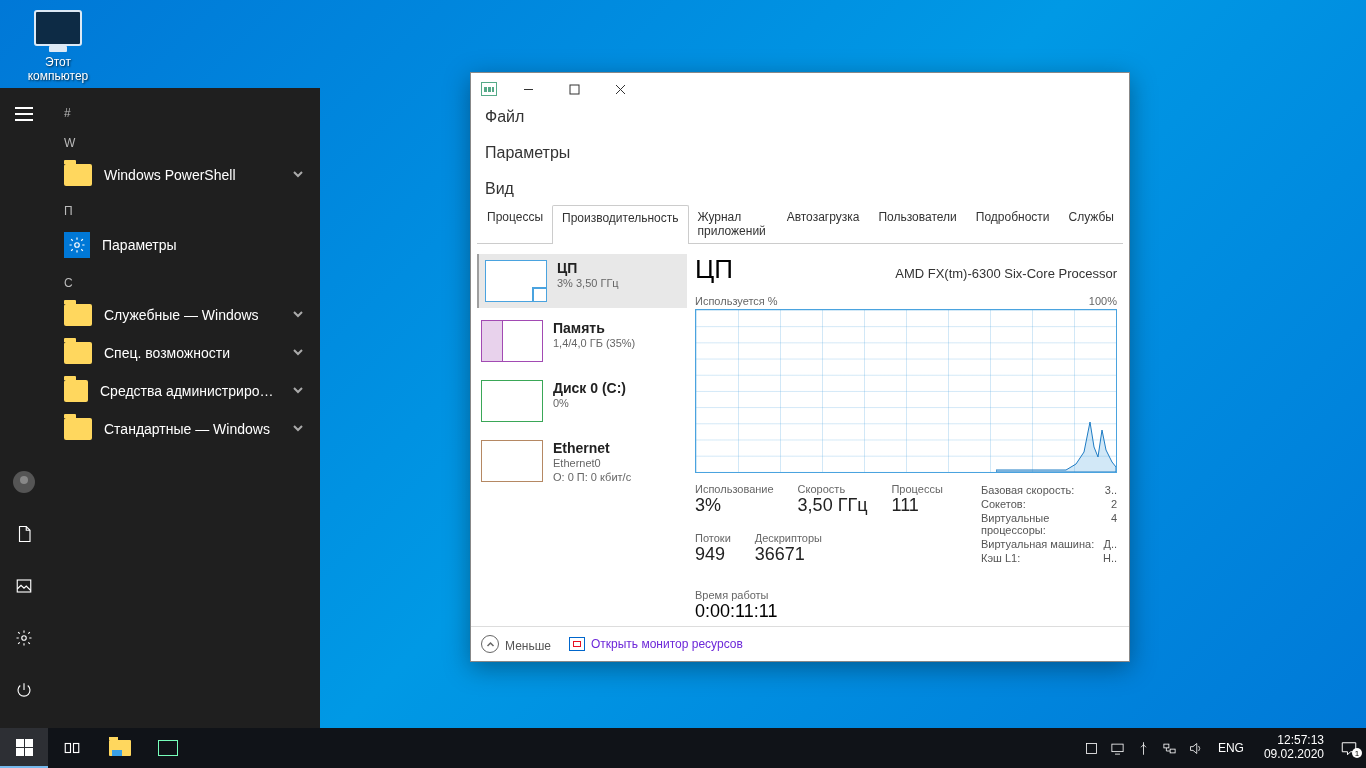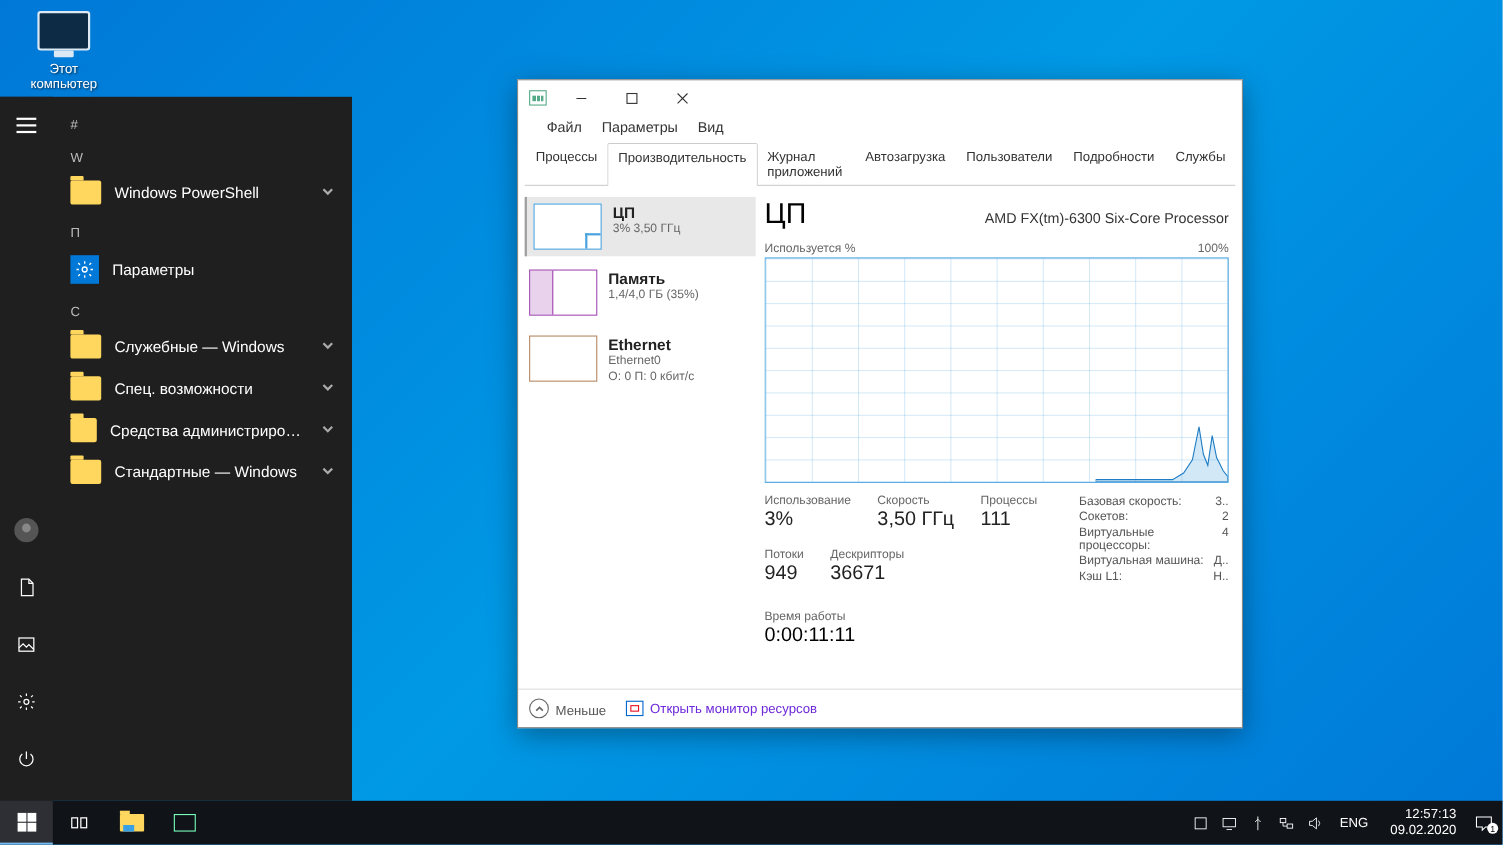--- a/index.html
+++ b/index.html
@@ -38,21 +38,21 @@
 
 .tm-window { position: absolute; left: 470px; top: 72px; width: 660px; height: 590px; background: #fff; border: 1px solid #888; box-shadow: 0 6px 24px rgba(0,0,0,.35); display: flex; flex-direction: column; }
 .tm-titlebar { height: 32px; display: flex; align-items: center; padding: 0 4px 0 10px; font-size: 12px; color: #444; }
 .tm-titlebar .title-icon { width: 16px; height: 14px; border: 1px solid #5a8; margin-right: 8px; position: relative; }
 .tm-titlebar .title-icon::after { content: ""; position: absolute; top: 4px; left: 2px; right: 2px; height: 5px; background: linear-gradient(90deg,#5a8 0 30%,transparent 30% 40%,#5a8 40% 70%,transparent 70% 80%,#5a8 80%); }
 .tm-titlebar .title-text { flex: 1; }
 .tm-winbtns { display: flex; }
 .tm-winbtn { width: 46px; height: 30px; display: flex; align-items: center; justify-content: center; cursor: pointer; }
 .tm-winbtn svg { width: 11px; height: 11px; stroke: #333; fill: none; stroke-width: 1; }
 
-.tm-menu { padding: 3px 26px 6px; font-size: 13px; display: flex; gap: 18px; color: #333; }
+.tm-menu { padding: 3px 14px 6px; font-size: 16px; display: flex; gap: 18px; color: #333; flex-direction: column; }
 .tm-menu span { cursor: pointer; }
 
 .tm-tabs { display: flex; border-bottom: 1px solid #ccc; font-size: 12px; margin: 0 6px; }
 .tm-tab { padding: 5px 9px; border: 1px solid transparent; border-bottom: none; cursor: pointer; color: #333; position: relative; margin-right: -1px; }
 .tm-tab.active { background: #fff; border-color: #ccc; border-radius: 2px 2px 0 0; z-index: 2; top: 1px; }
 
 .tm-body { flex: 1; display: flex; padding: 10px 6px 4px 6px; gap: 8px; overflow: hidden; }
 
 
 .perf-list { width: 210px; display: flex; flex-direction: column; gap: 6px; }
@@ -278,20 +278,27 @@
       <div class="perf-item">
         <div class="perf-thumb mem">
             <div class="bar"></div>
           </div>
         <div class="perf-info">
           <div class="title">Память</div>
           <div class="sub">1,4/4,0 ГБ (35%)</div>
         </div>
       </div>
       <div class="perf-item">
+        <div class="perf-thumb disk"></div>
+        <div class="perf-info">
+          <div class="title">Диск 0 (C:)</div>
+          <div class="sub">0%</div>
+        </div>
+      </div>
+      <div class="perf-item">
         <div class="perf-thumb net"></div>
         <div class="perf-info">
           <div class="title">Ethernet</div>
           <div class="sub">Ethernet0</div>
           <div class="sub">О: 0  П: 0 кбит/с</div>
         </div>
       </div>
     </div>
 
     <div class="perf-detail">

